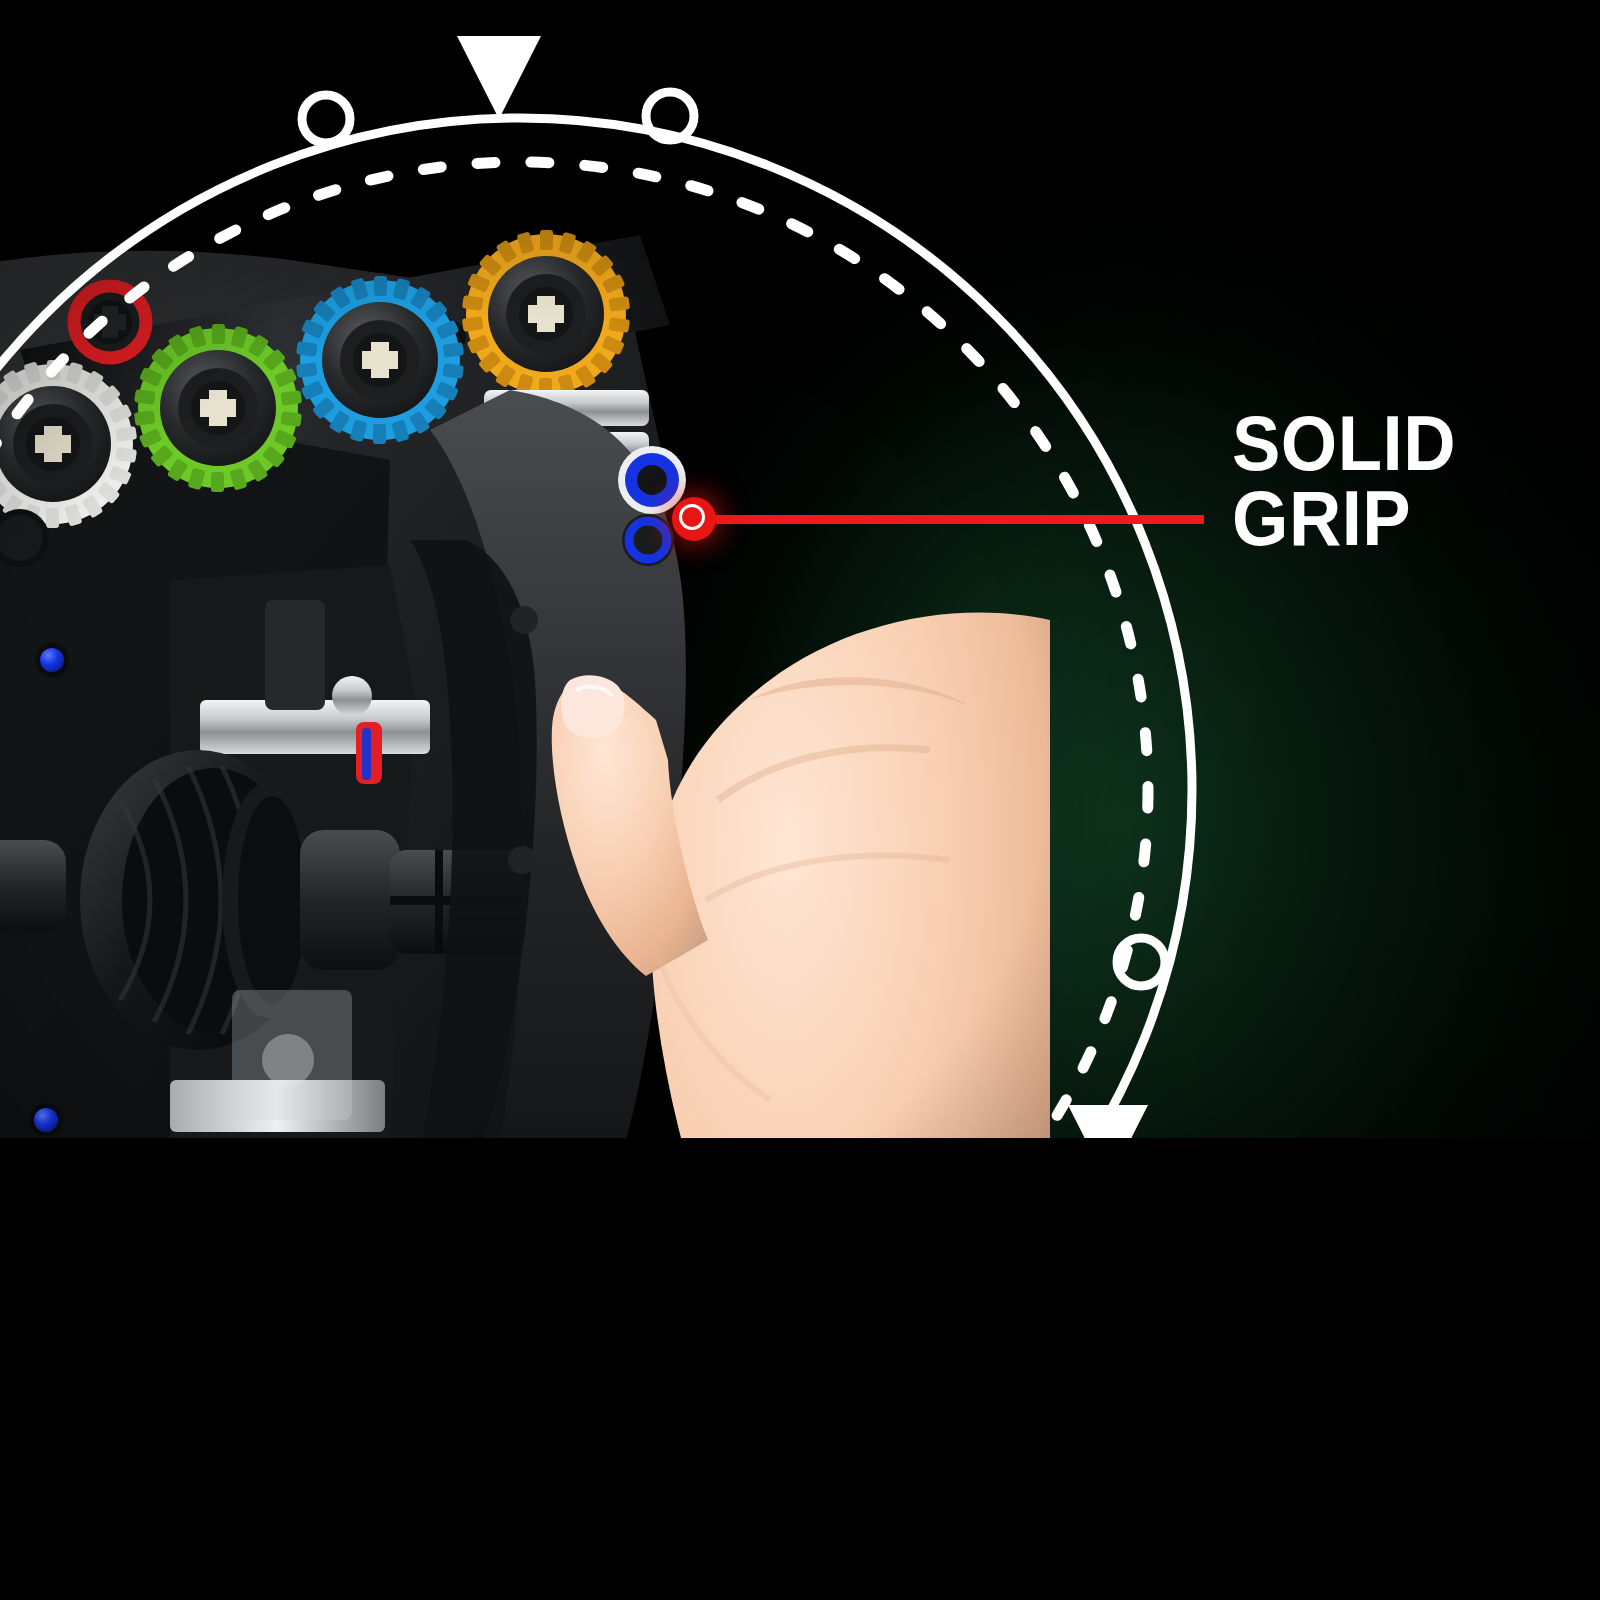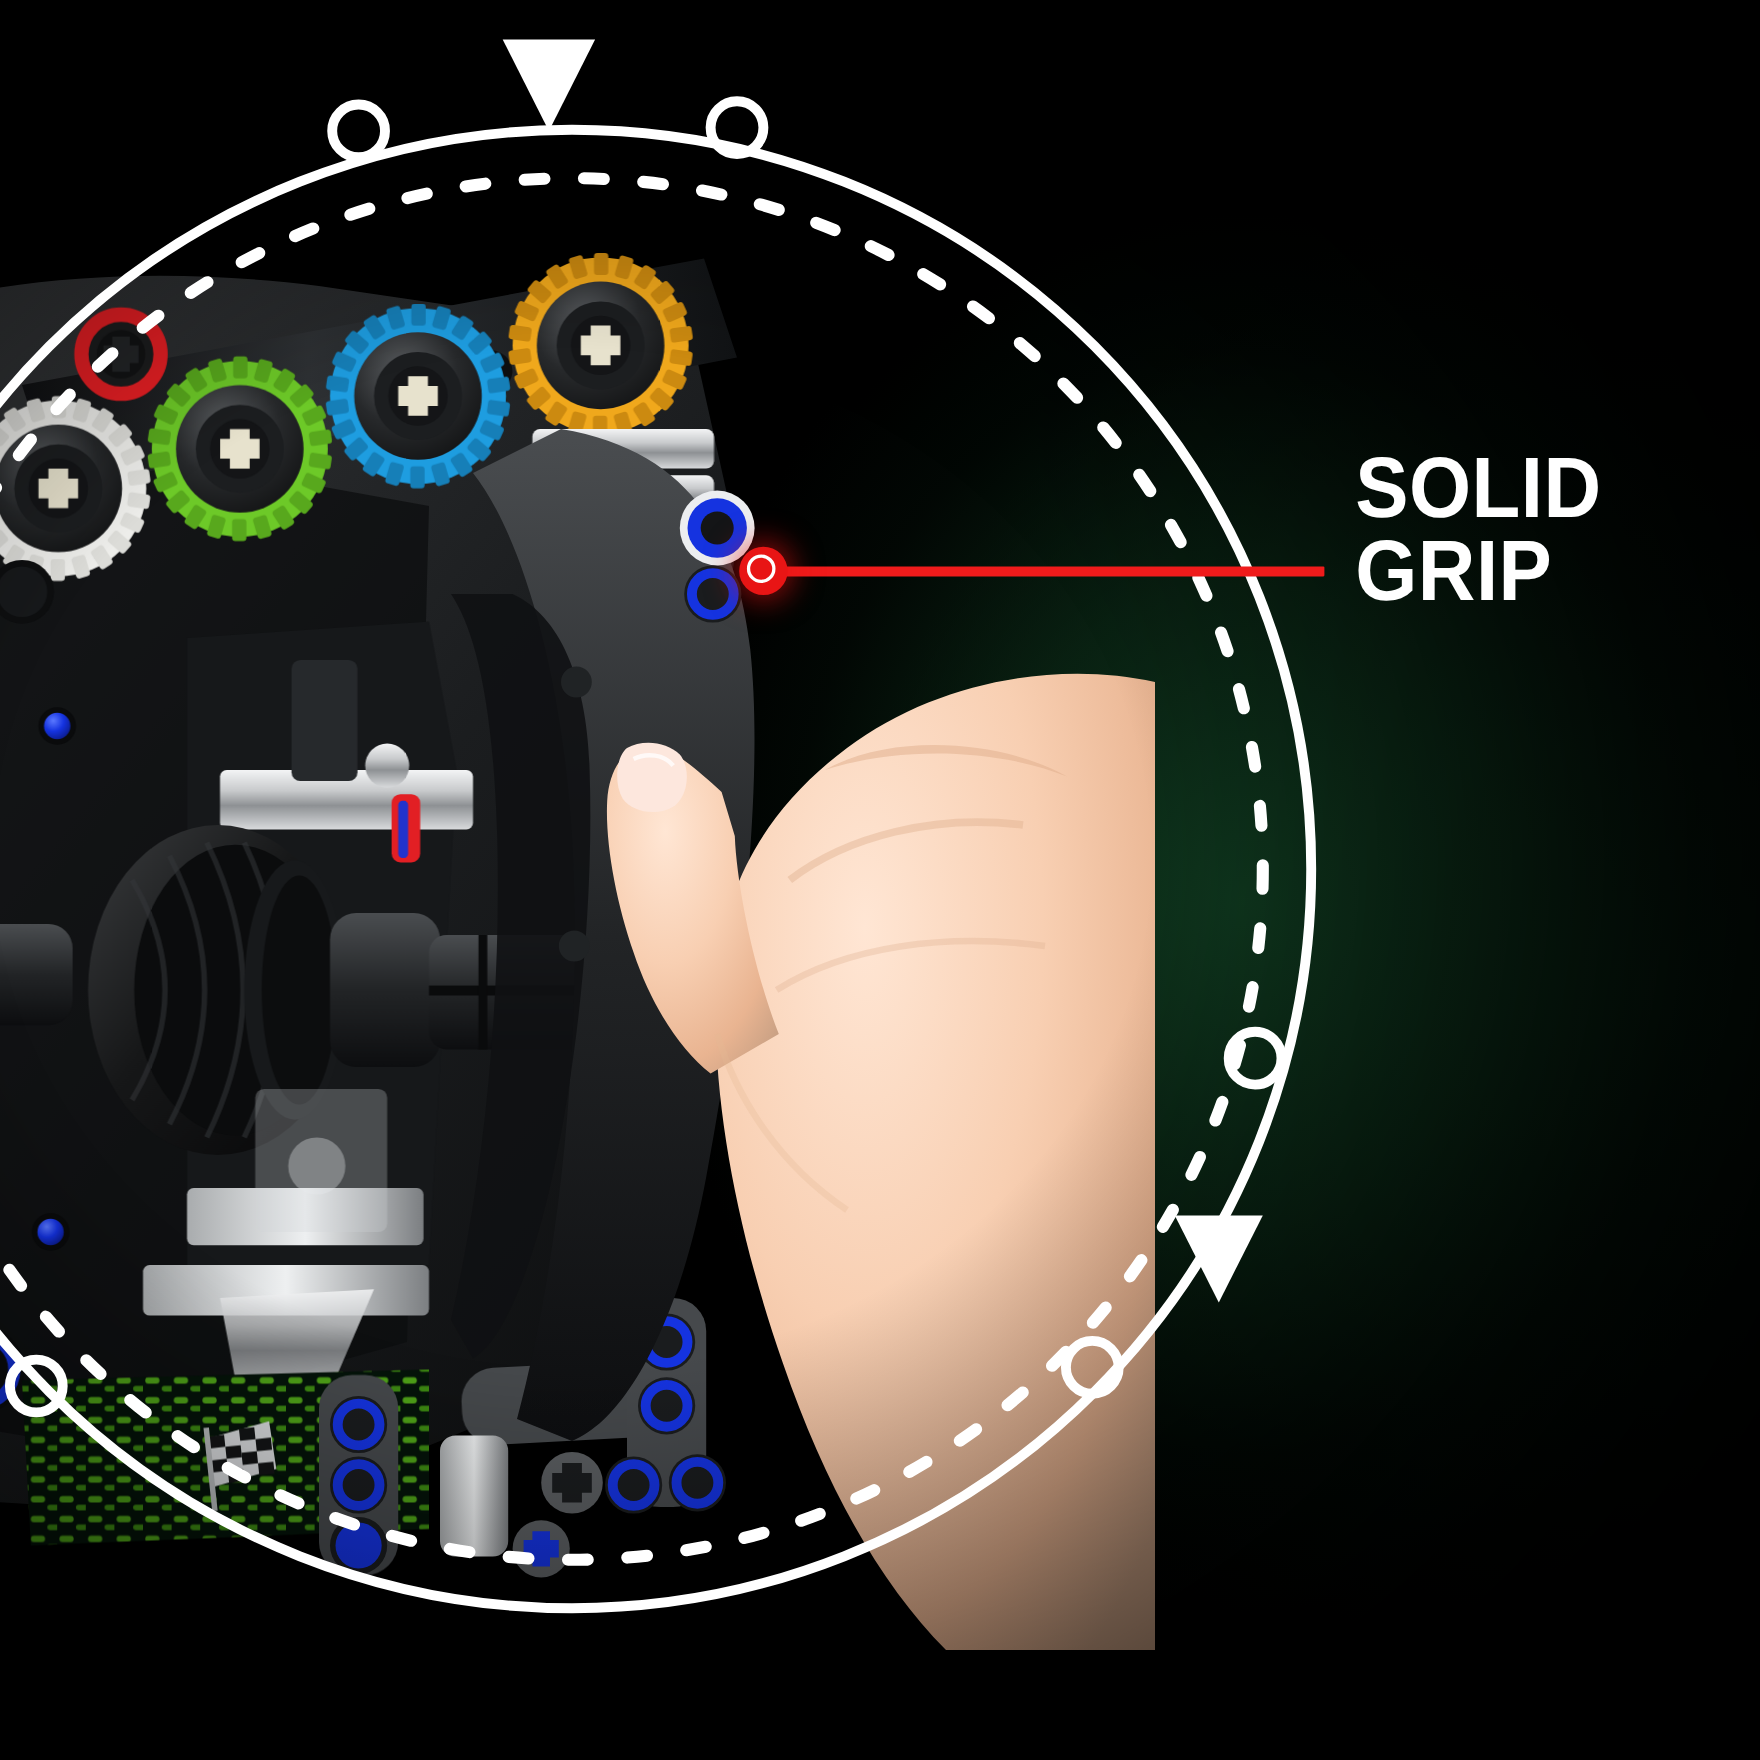--- a/index.html
+++ b/index.html
@@ -1,20 +1,20 @@
 <!DOCTYPE html>
 <html><head>
 <meta charset="utf-8">
 <title>Solid Grip Product Feature</title>
 <style>
   html,body{margin:0;padding:0;background:#000;}
   body{width:1600px;height:1600px;overflow:hidden;
        font-family:"Liberation Sans","DejaVu Sans",sans-serif;}
 
-  #stage{position:relative;width:1600px;height:1600px;overflow:hidden;background:#000;}
+  #stage{position:relative;width:1600px;height:1138px;overflow:hidden;background:#000;}
 
   
   .bg-base{position:absolute;inset:0;background:#000;}
   .bg-green{position:absolute;inset:0;
     background:
       radial-gradient(ellipse 620px 760px at 1130px 820px, rgba(16,58,32,.95) 0%, rgba(12,44,24,.72) 38%, rgba(6,24,13,.30) 66%, rgba(0,0,0,0) 85%),
       radial-gradient(ellipse 900px 900px at 1500px 900px, rgba(9,34,19,.65) 0%, rgba(4,16,9,.30) 55%, rgba(0,0,0,0) 82%);
   }
   .bg-vig{position:absolute;inset:0;
     background:radial-gradient(ellipse 1250px 1100px at 520px 780px, rgba(0,0,0,0) 42%, rgba(0,0,0,.55) 78%, rgba(0,0,0,.92) 100%);

